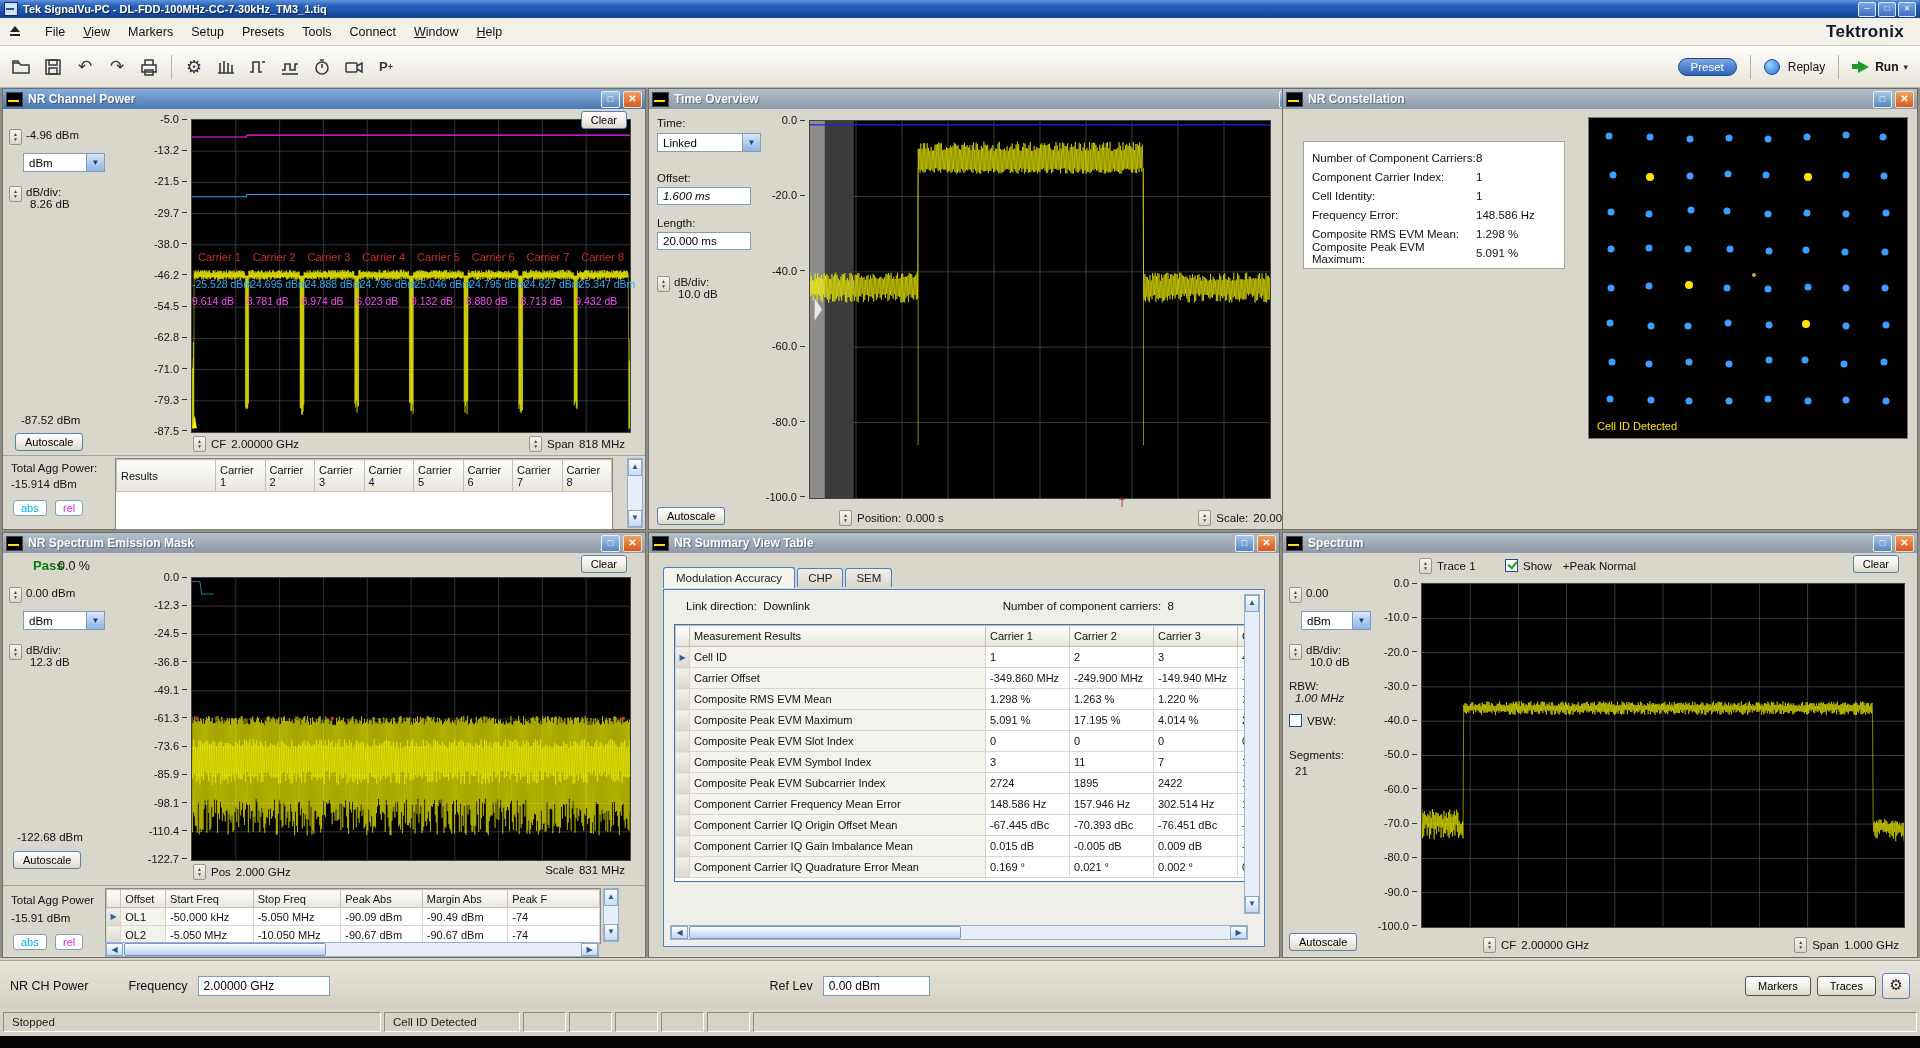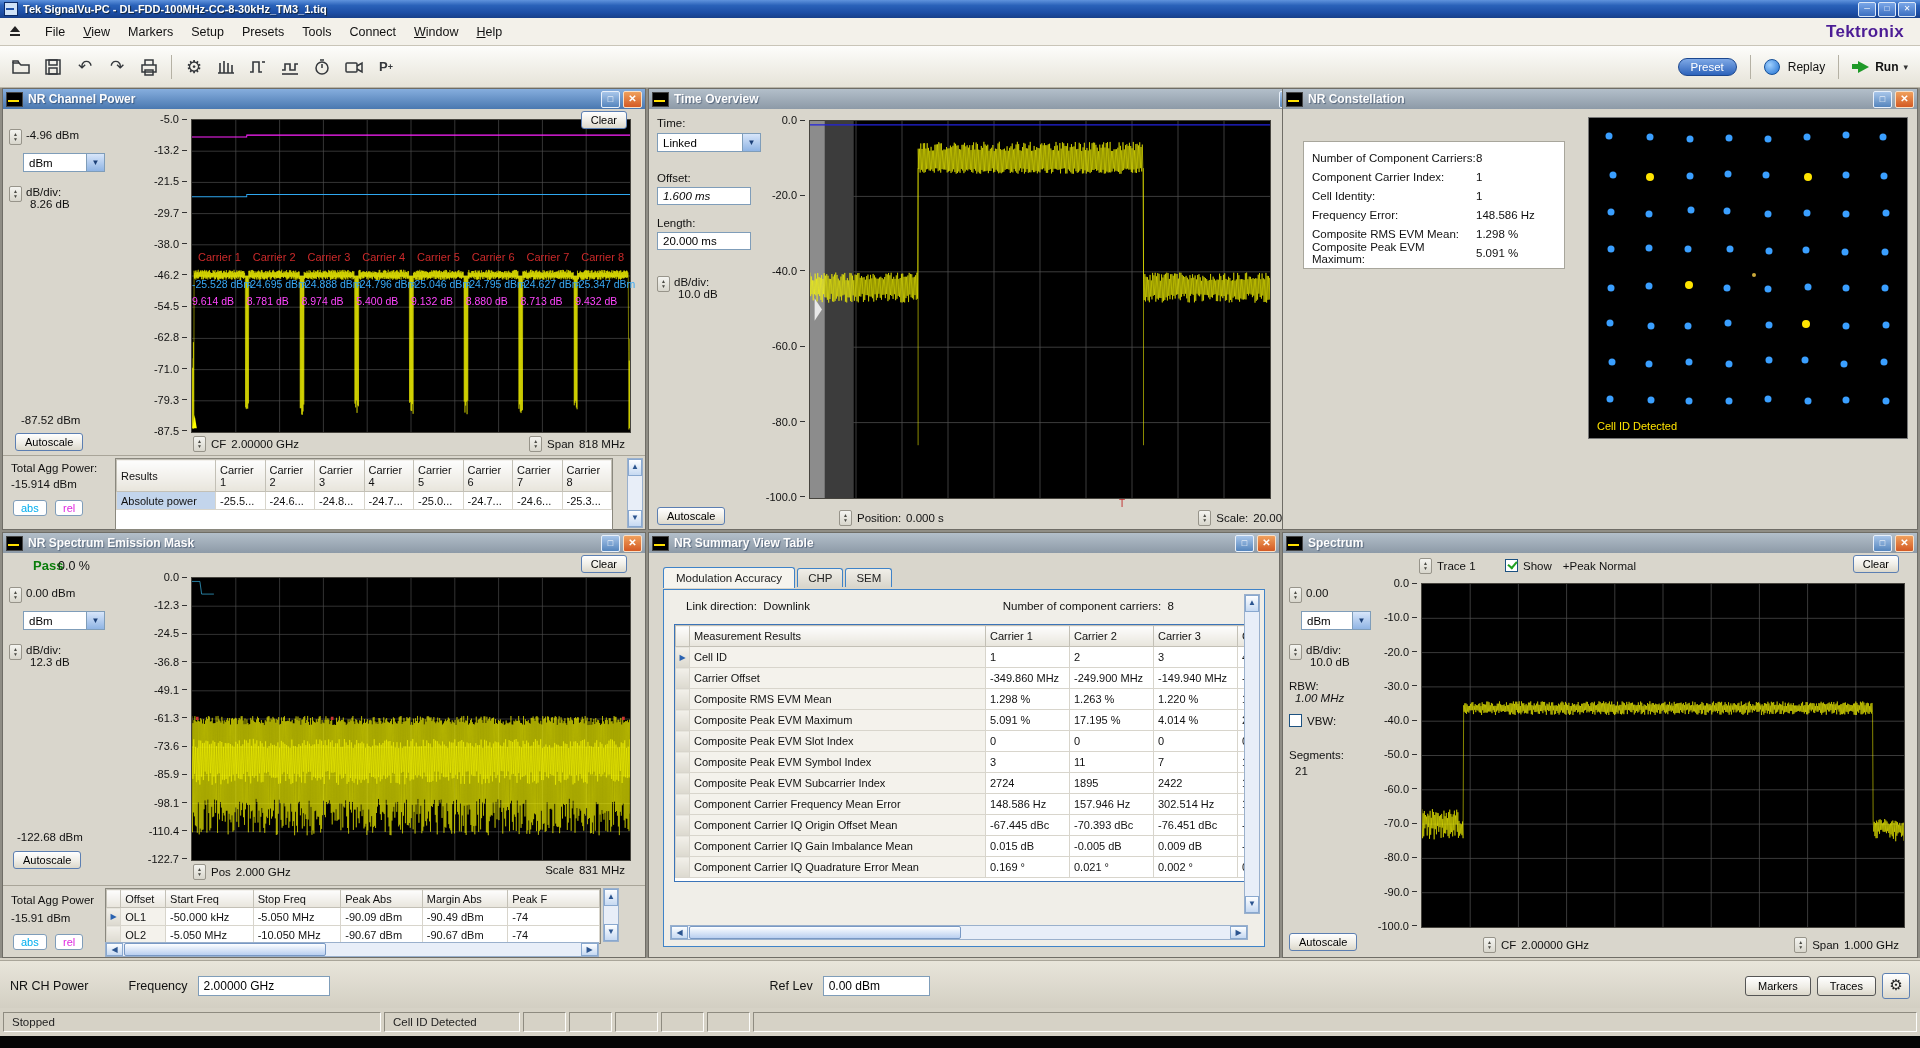--- a/index.html
+++ b/index.html
@@ -9,21 +9,21 @@
   .titlebar .appico{width:12px;height:12px;background:#cfe2f7;border:1px solid #0a2a66;margin-right:5px;position:relative;}
   .titlebar .appico::after{content:"";position:absolute;left:1px;top:5px;width:8px;height:2px;background:#1c4ea6;}
   .titlebar .title{color:#fff;font-size:11px;font-weight:bold;text-shadow:1px 1px 1px #123;white-space:nowrap;}
   .winbtns{margin-left:auto;display:flex;gap:2px;}
   .wbtn{width:16px;height:13px;background:linear-gradient(#7aa7e8,#3c6fc0);border:1px solid #dce8f8;border-radius:2px;color:#fff;font-size:8px;line-height:12px;text-align:center;}
   .menubar{position:absolute;left:0;top:18px;width:100%;height:28px;background:#f3f1ea;border-bottom:1px solid #c9c5b8;display:flex;align-items:center;padding:0 8px;box-sizing:border-box;}
   .eject{width:14px;height:12px;margin-right:14px;position:relative;}
   .eject::before{content:"";position:absolute;left:2px;top:0;border-left:5px solid transparent;border-right:5px solid transparent;border-bottom:6px solid #222;}
   .eject::after{content:"";position:absolute;left:2px;top:8px;width:10px;height:2px;background:#222;}
   .menuitem{font-size:12.5px;color:#111;padding:3px 9px;}
-  .brand{margin-left:auto;font-size:17px;font-weight:bold;color:#4c1d95;letter-spacing:.3px;padding-right:8px;}
+  .brand{margin-left:auto;font-size:17px;font-weight:bold;color:#0f172a;letter-spacing:.3px;padding-right:8px;}
   .toolbar{position:absolute;left:0;top:46px;width:100%;height:42px;background:linear-gradient(#fdfdfb,#e6e3d8);border-bottom:1px solid #b9b5a8;display:flex;align-items:center;padding:0 6px;box-sizing:border-box;gap:2px;}
   .tico{width:28px;height:28px;display:flex;align-items:center;justify-content:center;border:1px solid transparent;border-radius:3px;color:#35383c;}
   .tico svg{display:block;}
   .tsep{width:1px;height:24px;background:#b5b1a4;margin:0 5px;}
   .tb-right{margin-left:auto;display:flex;align-items:center;gap:8px;padding-right:6px;}
   .presetpill{background:linear-gradient(#7fa9e6,#2d63bb);color:#fff;font-size:11.5px;padding:2px 12px;border-radius:10px;border:1px solid #1c478f;}
   .replayico{width:14px;height:14px;border-radius:50%;background:radial-gradient(circle at 35% 35%,#9fd0ff,#1f6fd0);border:1px solid #155099;display:inline-block;}
   .runlbl,.replaylbl{font-size:12px;color:#111;}
   .runarrow{width:0;height:0;border-left:11px solid #1f9a28;border-top:6px solid transparent;border-bottom:6px solid transparent;display:inline-block;}
   .runstem{width:7px;height:5px;background:#1f9a28;display:inline-block;margin-right:-1px;}
@@ -105,21 +105,21 @@
   .redT{position:absolute;color:#c03030;font-size:10px;}
   .gearbtn{width:26px;height:24px;border:1px solid #5c7fb2;border-radius:3px;background:linear-gradient(#fff,#dcd8cb);font-size:15px;line-height:22px;text-align:center;color:#222;}
 </style>
 </head>
 <body>
 
 <div id="app">
 
   <div class="titlebar">
     <span class="appico"></span>
-    <span class="title">Tek SignalVu-PC - DL-FDD-100MHz-CC-8-30kHz_TM3_1.tiq</span>
+    <span class="title">Tek SignalVu-PC - DL-FDD-100MHz-CC-7-30kHz_TM3_1.tiq</span>
     <span class="winbtns">
       <span class="wbtn">─</span>
       <span class="wbtn">□</span>
       <span class="wbtn">✕</span>
     </span>
   </div>
 
   <div class="menubar">
     <span class="eject"></span>
     <span id="menu-items" style="display:flex;">
@@ -328,21 +328,21 @@
               <span class="cp-cell" style="color:#37a8f5;">-24.796 dBm</span>
               <span class="cp-cell" style="color:#37a8f5;">-25.046 dBm</span>
               <span class="cp-cell" style="color:#37a8f5;">-24.795 dBm</span>
               <span class="cp-cell" style="color:#37a8f5;">-24.627 dBm</span>
               <span class="cp-cell" style="color:#37a8f5;">-25.347 dBm</span>
             </div>
             <div class="cp-row" style="top: 56%;">
               <span class="cp-cell" style="color:#ff45ff;">9.614 dB</span>
               <span class="cp-cell" style="color:#ff45ff;">8.781 dB</span>
               <span class="cp-cell" style="color:#ff45ff;">8.974 dB</span>
-              <span class="cp-cell" style="color:#ff45ff;">5.400 dB</span>
+              <span class="cp-cell" style="color:#ff45ff;">6.023 dB</span>
               <span class="cp-cell" style="color:#ff45ff;">9.132 dB</span>
               <span class="cp-cell" style="color:#ff45ff;">8.880 dB</span>
               <span class="cp-cell" style="color:#ff45ff;">8.713 dB</span>
               <span class="cp-cell" style="color:#ff45ff;">9.432 dB</span>
             </div>
           </div>
       </div>
       <div class="xrow" style="left:190px;top:347px;">
         <span class="spin">
             <b>▲</b>
@@ -384,31 +384,20 @@
                   <th>Carrier 2</th>
                   <th>Carrier 3</th>
                   <th>Carrier 4</th>
                   <th>Carrier 5</th>
                   <th>Carrier 6</th>
                   <th>Carrier 7</th>
                   <th>Carrier 8</th>
                 </tr>
               </thead>
               <tbody>
-                <tr style="height:18px">
-                  <td class="rowhead" style="background: rgb(195, 213, 236);">Absolute power</td>
-                  <td class="">-25.5...</td>
-                  <td class="">-24.6...</td>
-                  <td class="">-24.8...</td>
-                  <td class="">-24.7...</td>
-                  <td class="">-25.0...</td>
-                  <td class="">-24.7...</td>
-                  <td class="">-24.6...</td>
-                  <td class="">-25.3...</td>
-                </tr>
               </tbody>
             </table>
           </div>
         <div class="vscroll" style="right:2px;top:2px;height:70px;">
             <span class="sbtn">▲</span>
             <span class="sbtn">▼</span>
           </div>
       </div>
     </div>
 

